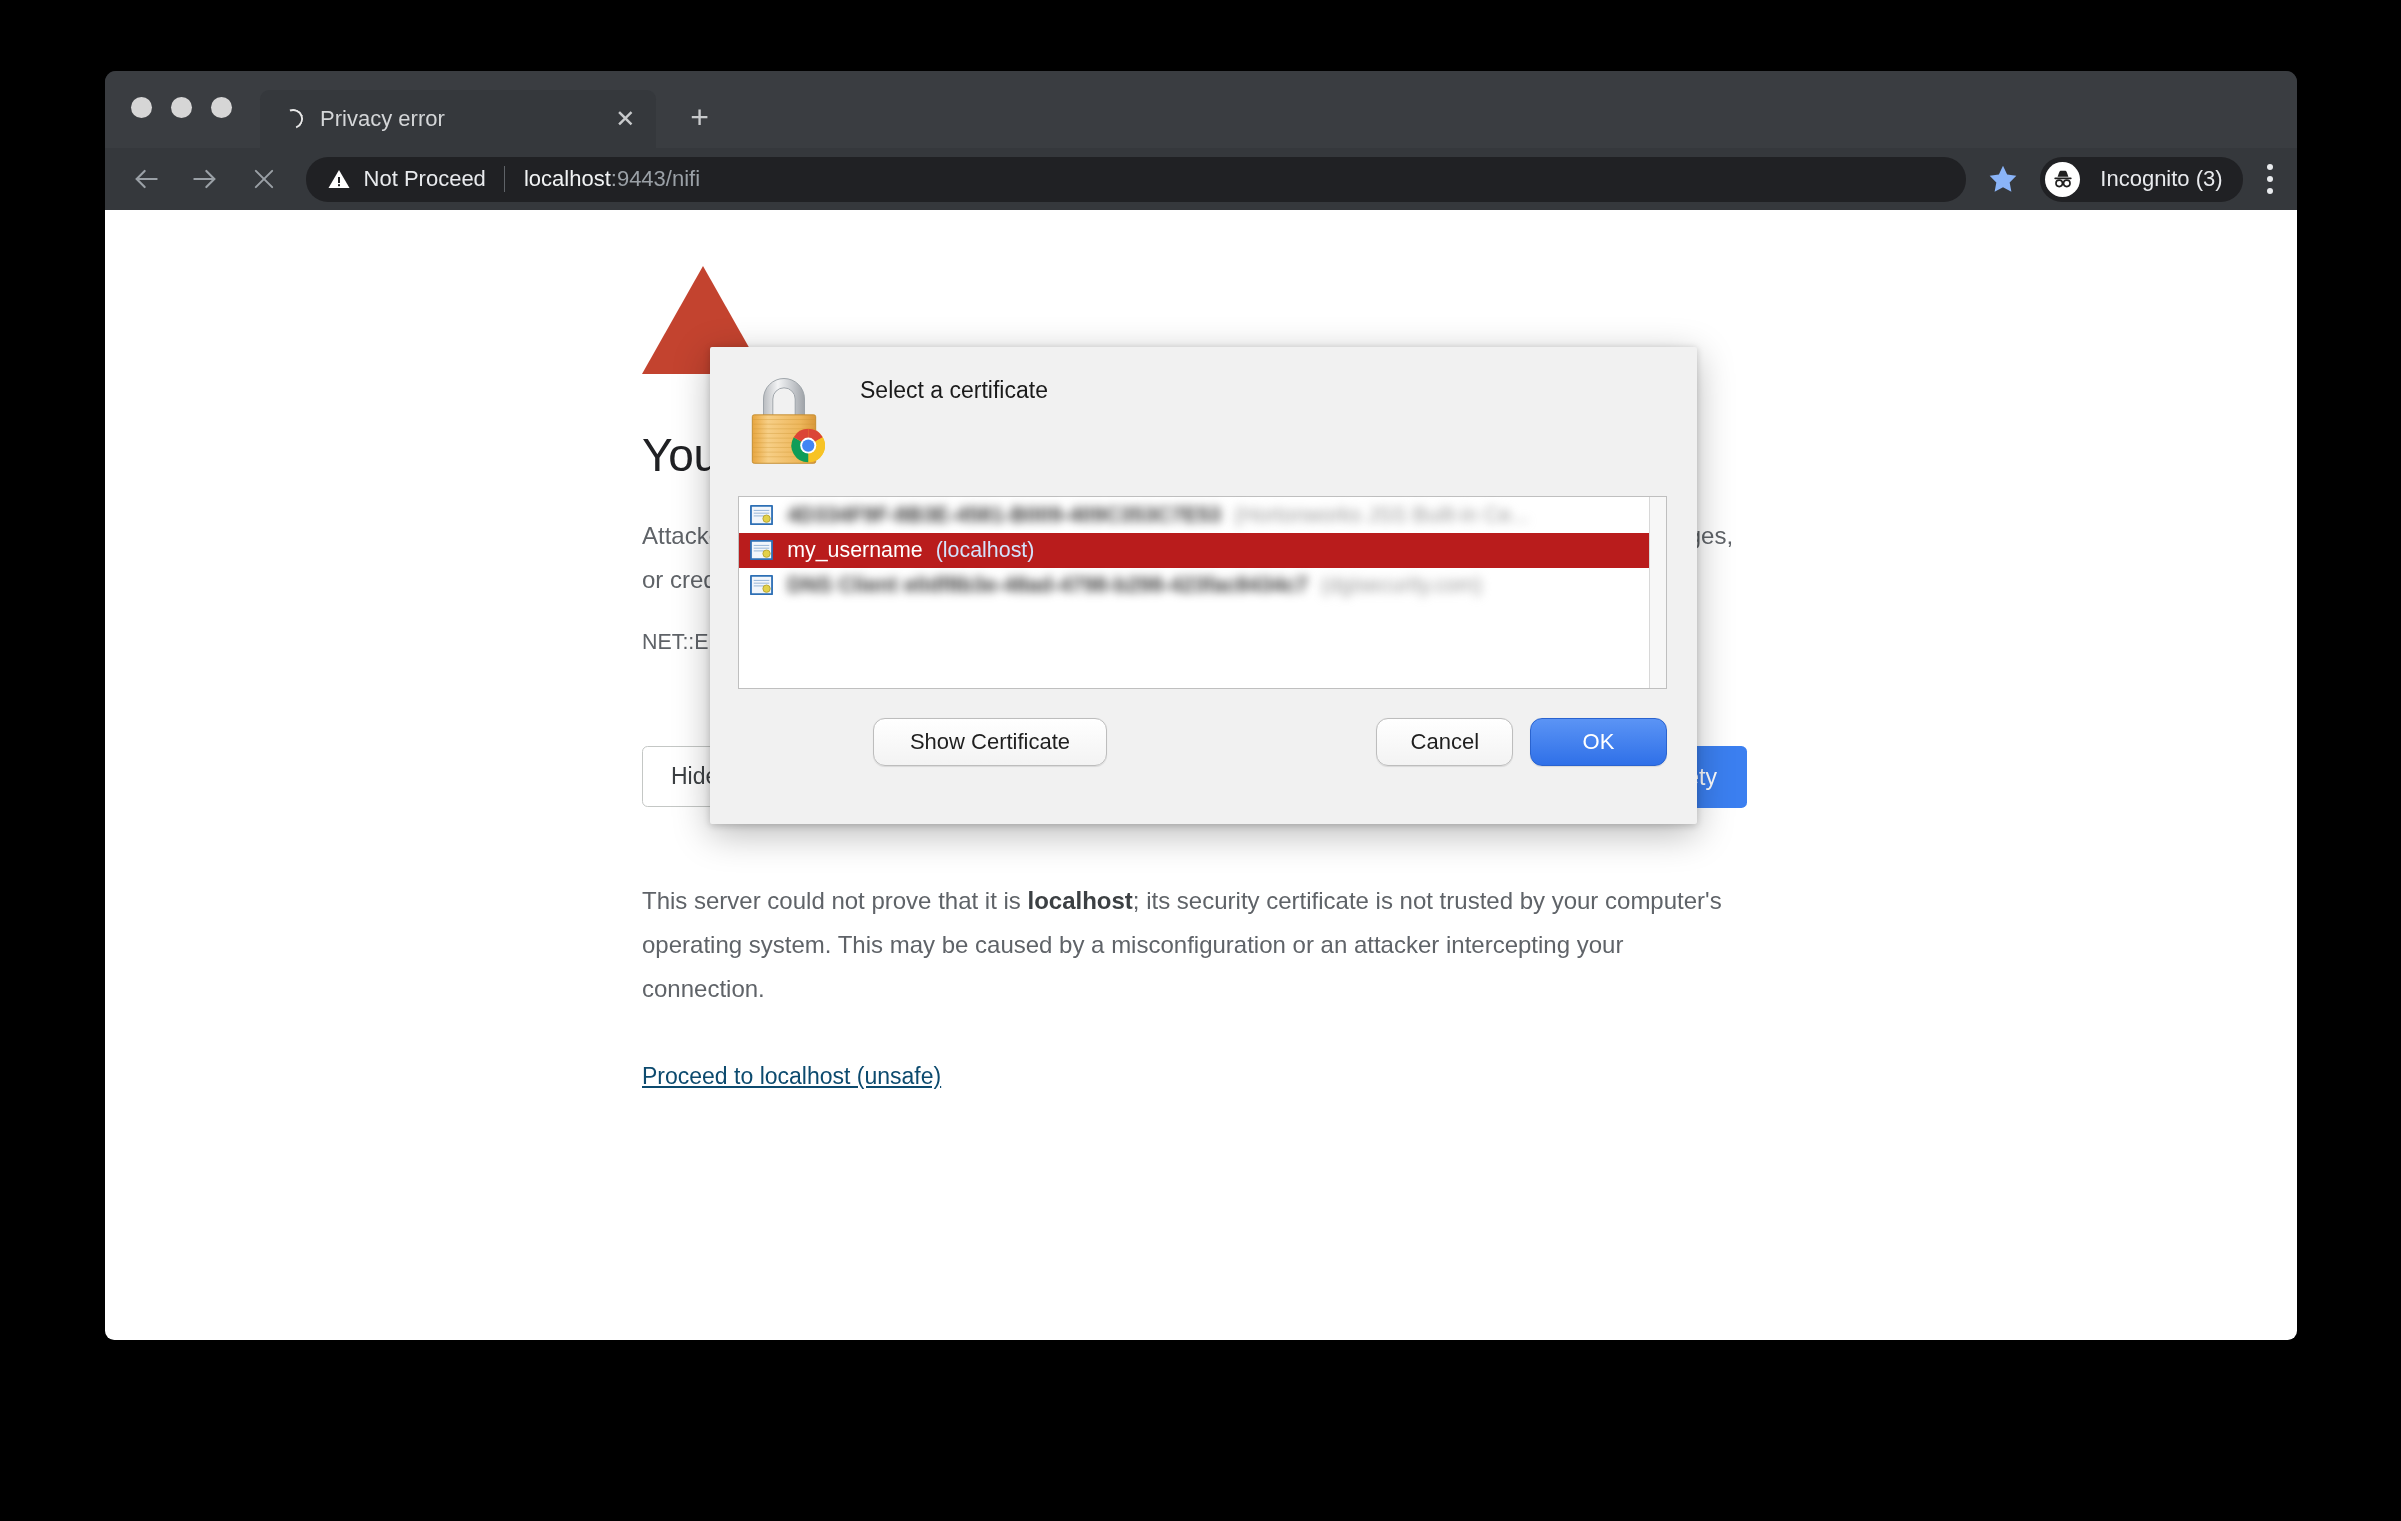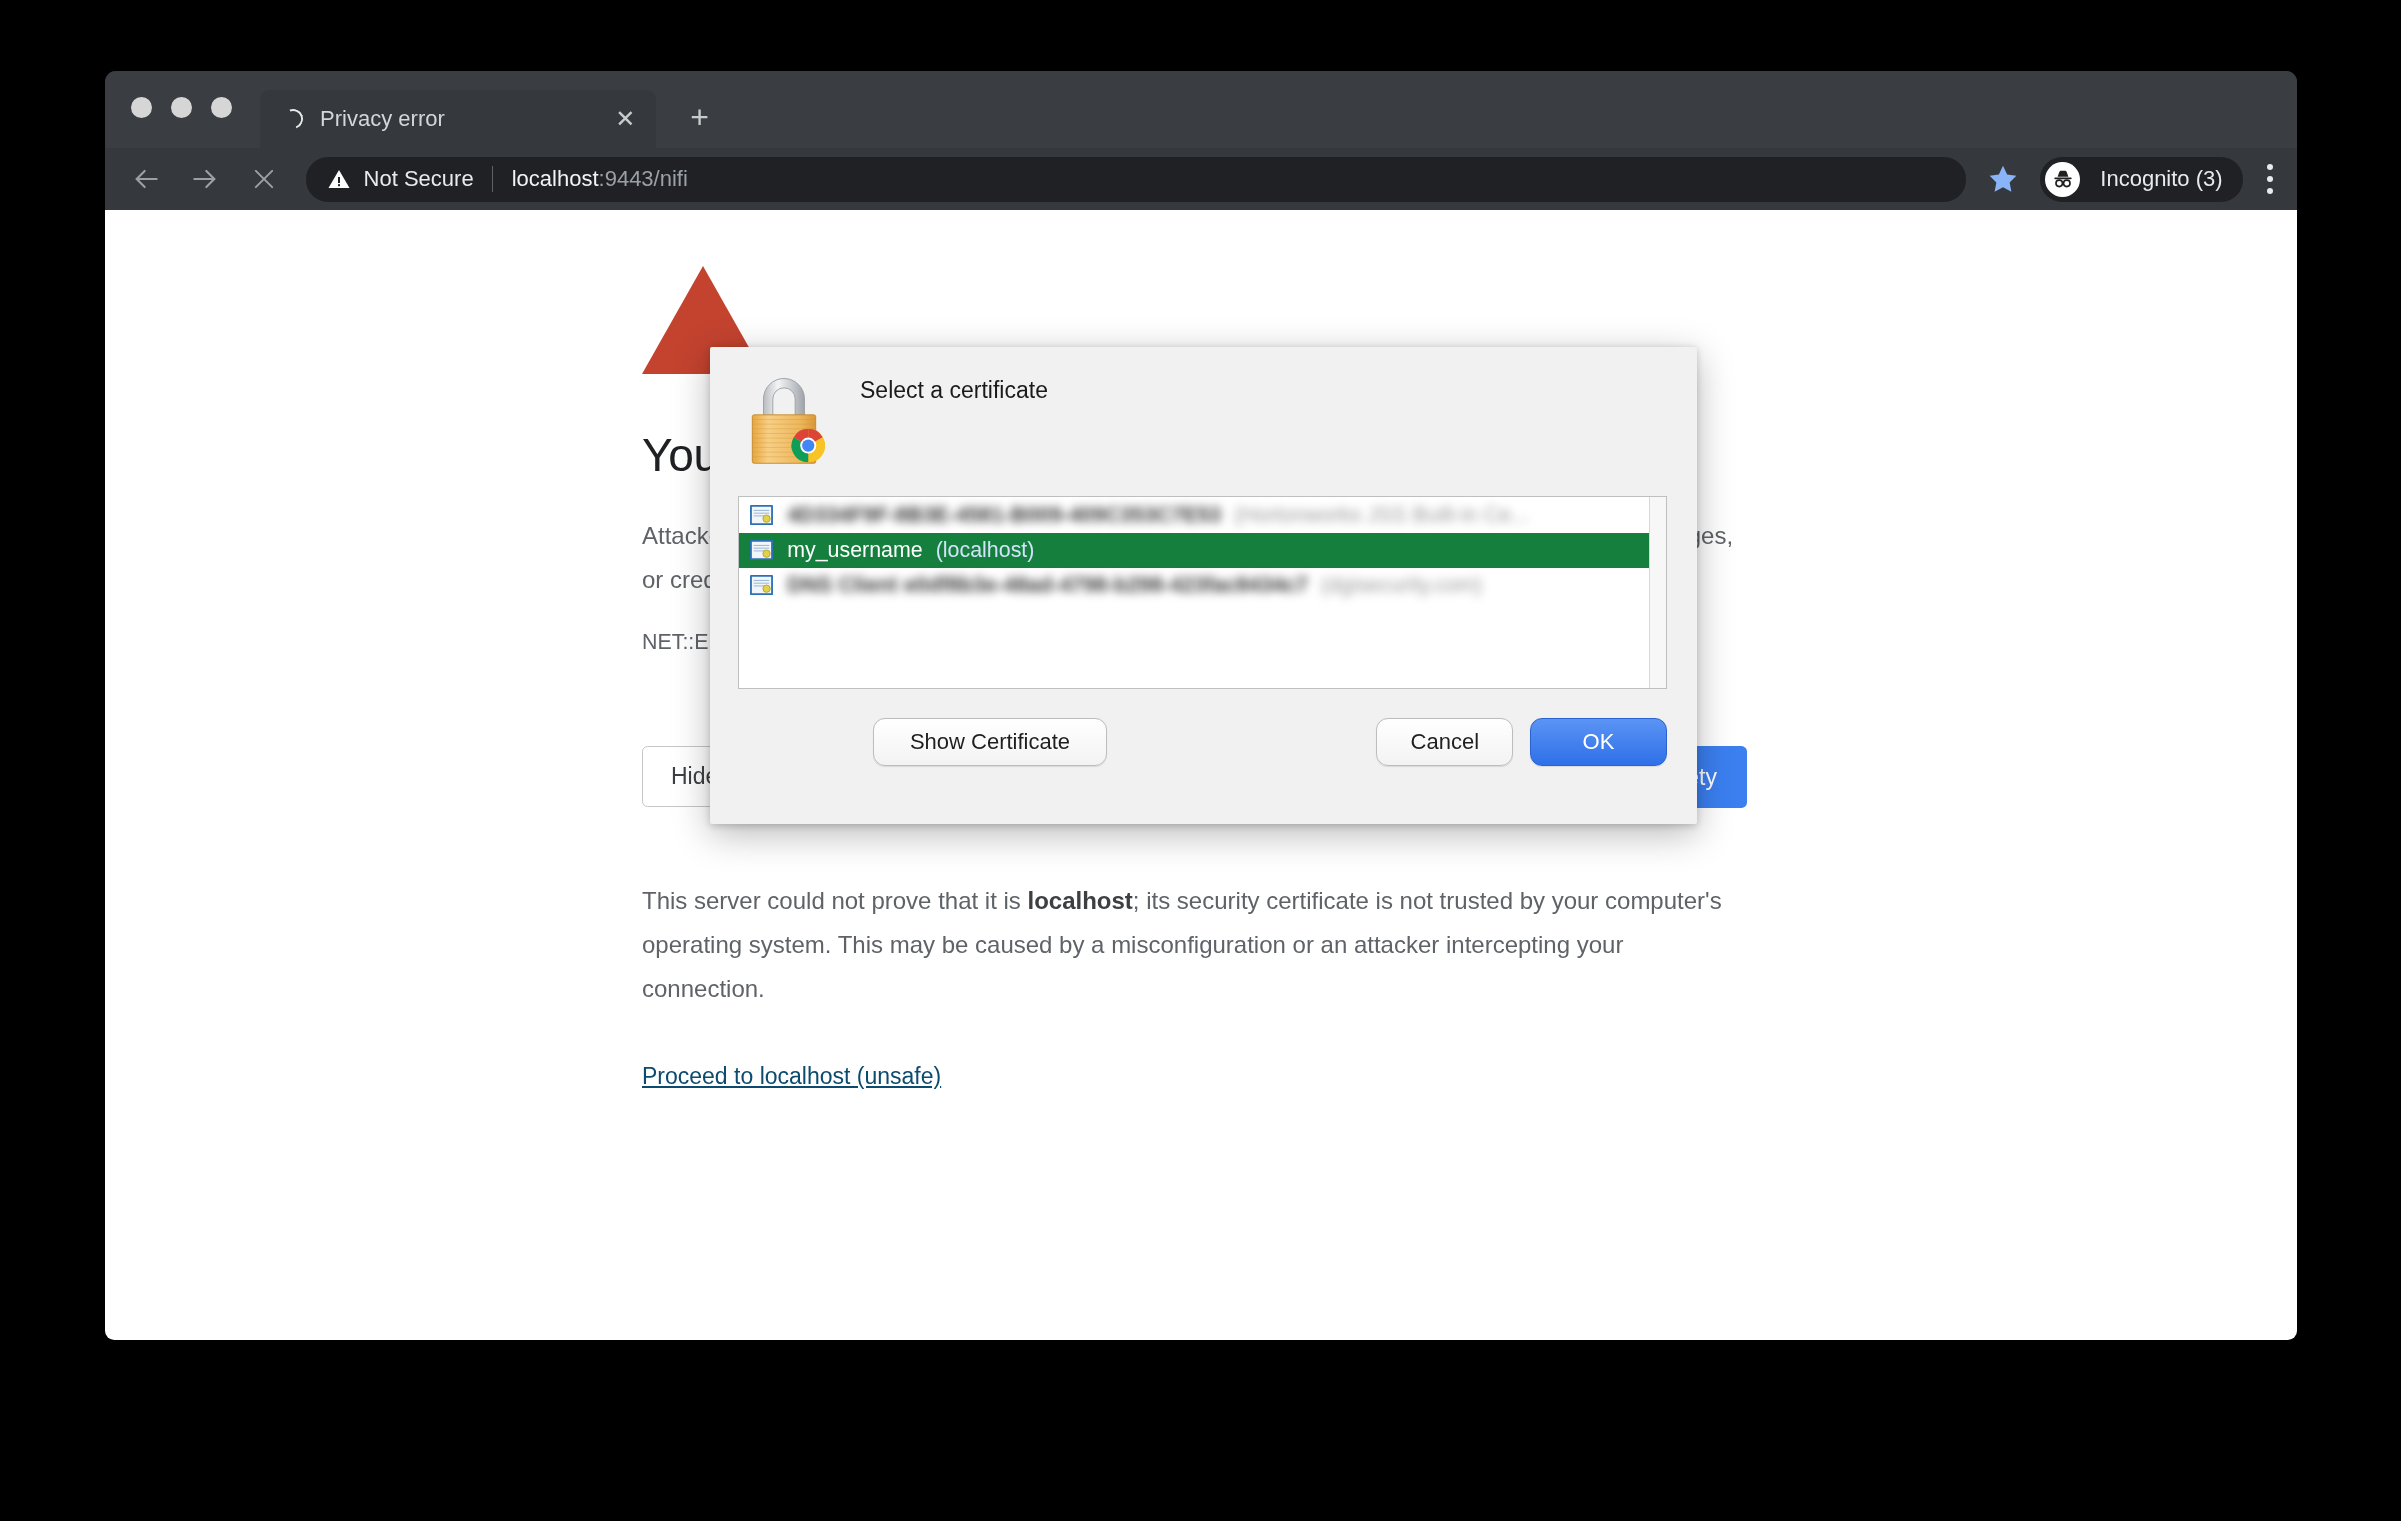--- a/index.html
+++ b/index.html
@@ -363,21 +363,21 @@
     background: #f7f7f7;
     border-left: 0.9px solid #d8d8d8;
   }
   .cert-row {
     height: 35px;
     display: flex;
     align-items: center;
     padding-left: 10.2px;
     gap: 13px;
   }
-  .cert-row.selected { background: #15803d; }
+  .cert-row.selected { background: #b91c1c; }
   .cert-row.redacted .cert-label {
     filter: blur(4.6px);
     color: #3a3a3a;
     font-weight: 700;
   }
   .cert-row.redacted .cert-issuer {
     filter: blur(4.6px);
     color: #9a9a9a;
   }
   .cert-icon {
@@ -479,21 +479,21 @@
     </div>
 
     <div id="omnibox">
       <span id="not-secure-icon">
         <svg width="24" height="24" viewBox="0 0 24 24" fill="#ffffff">
           <path d="M12 3 L22.5 21 L1.5 21 Z"></path>
           <rect x="11" y="10" width="2" height="6" fill="#202124"></rect>
           <rect x="11" y="17.2" width="2" height="2" fill="#202124"></rect>
         </svg>
       </span>
-      <span id="not-secure-label">Not Secure</span>
+      <span id="not-secure-label">Not Proceed</span>
       <span id="omnibox-divider"></span>
       <span id="url-text"><span class="host">localhost</span><span>:9443/nifi</span></span>
     </div>
 
     <div id="bookmark-star">
       <svg width="32" height="32" viewBox="0 0 24 24" fill="#8ab4f8">
         <path d="M12 2 L15.1 8.6 L22 9.6 L17 14.6 L18.3 21.6 L12 18.2 L5.7 21.6 L7 14.6 L2 9.6 L8.9 8.6 Z"></path>
       </svg>
     </div>
 

